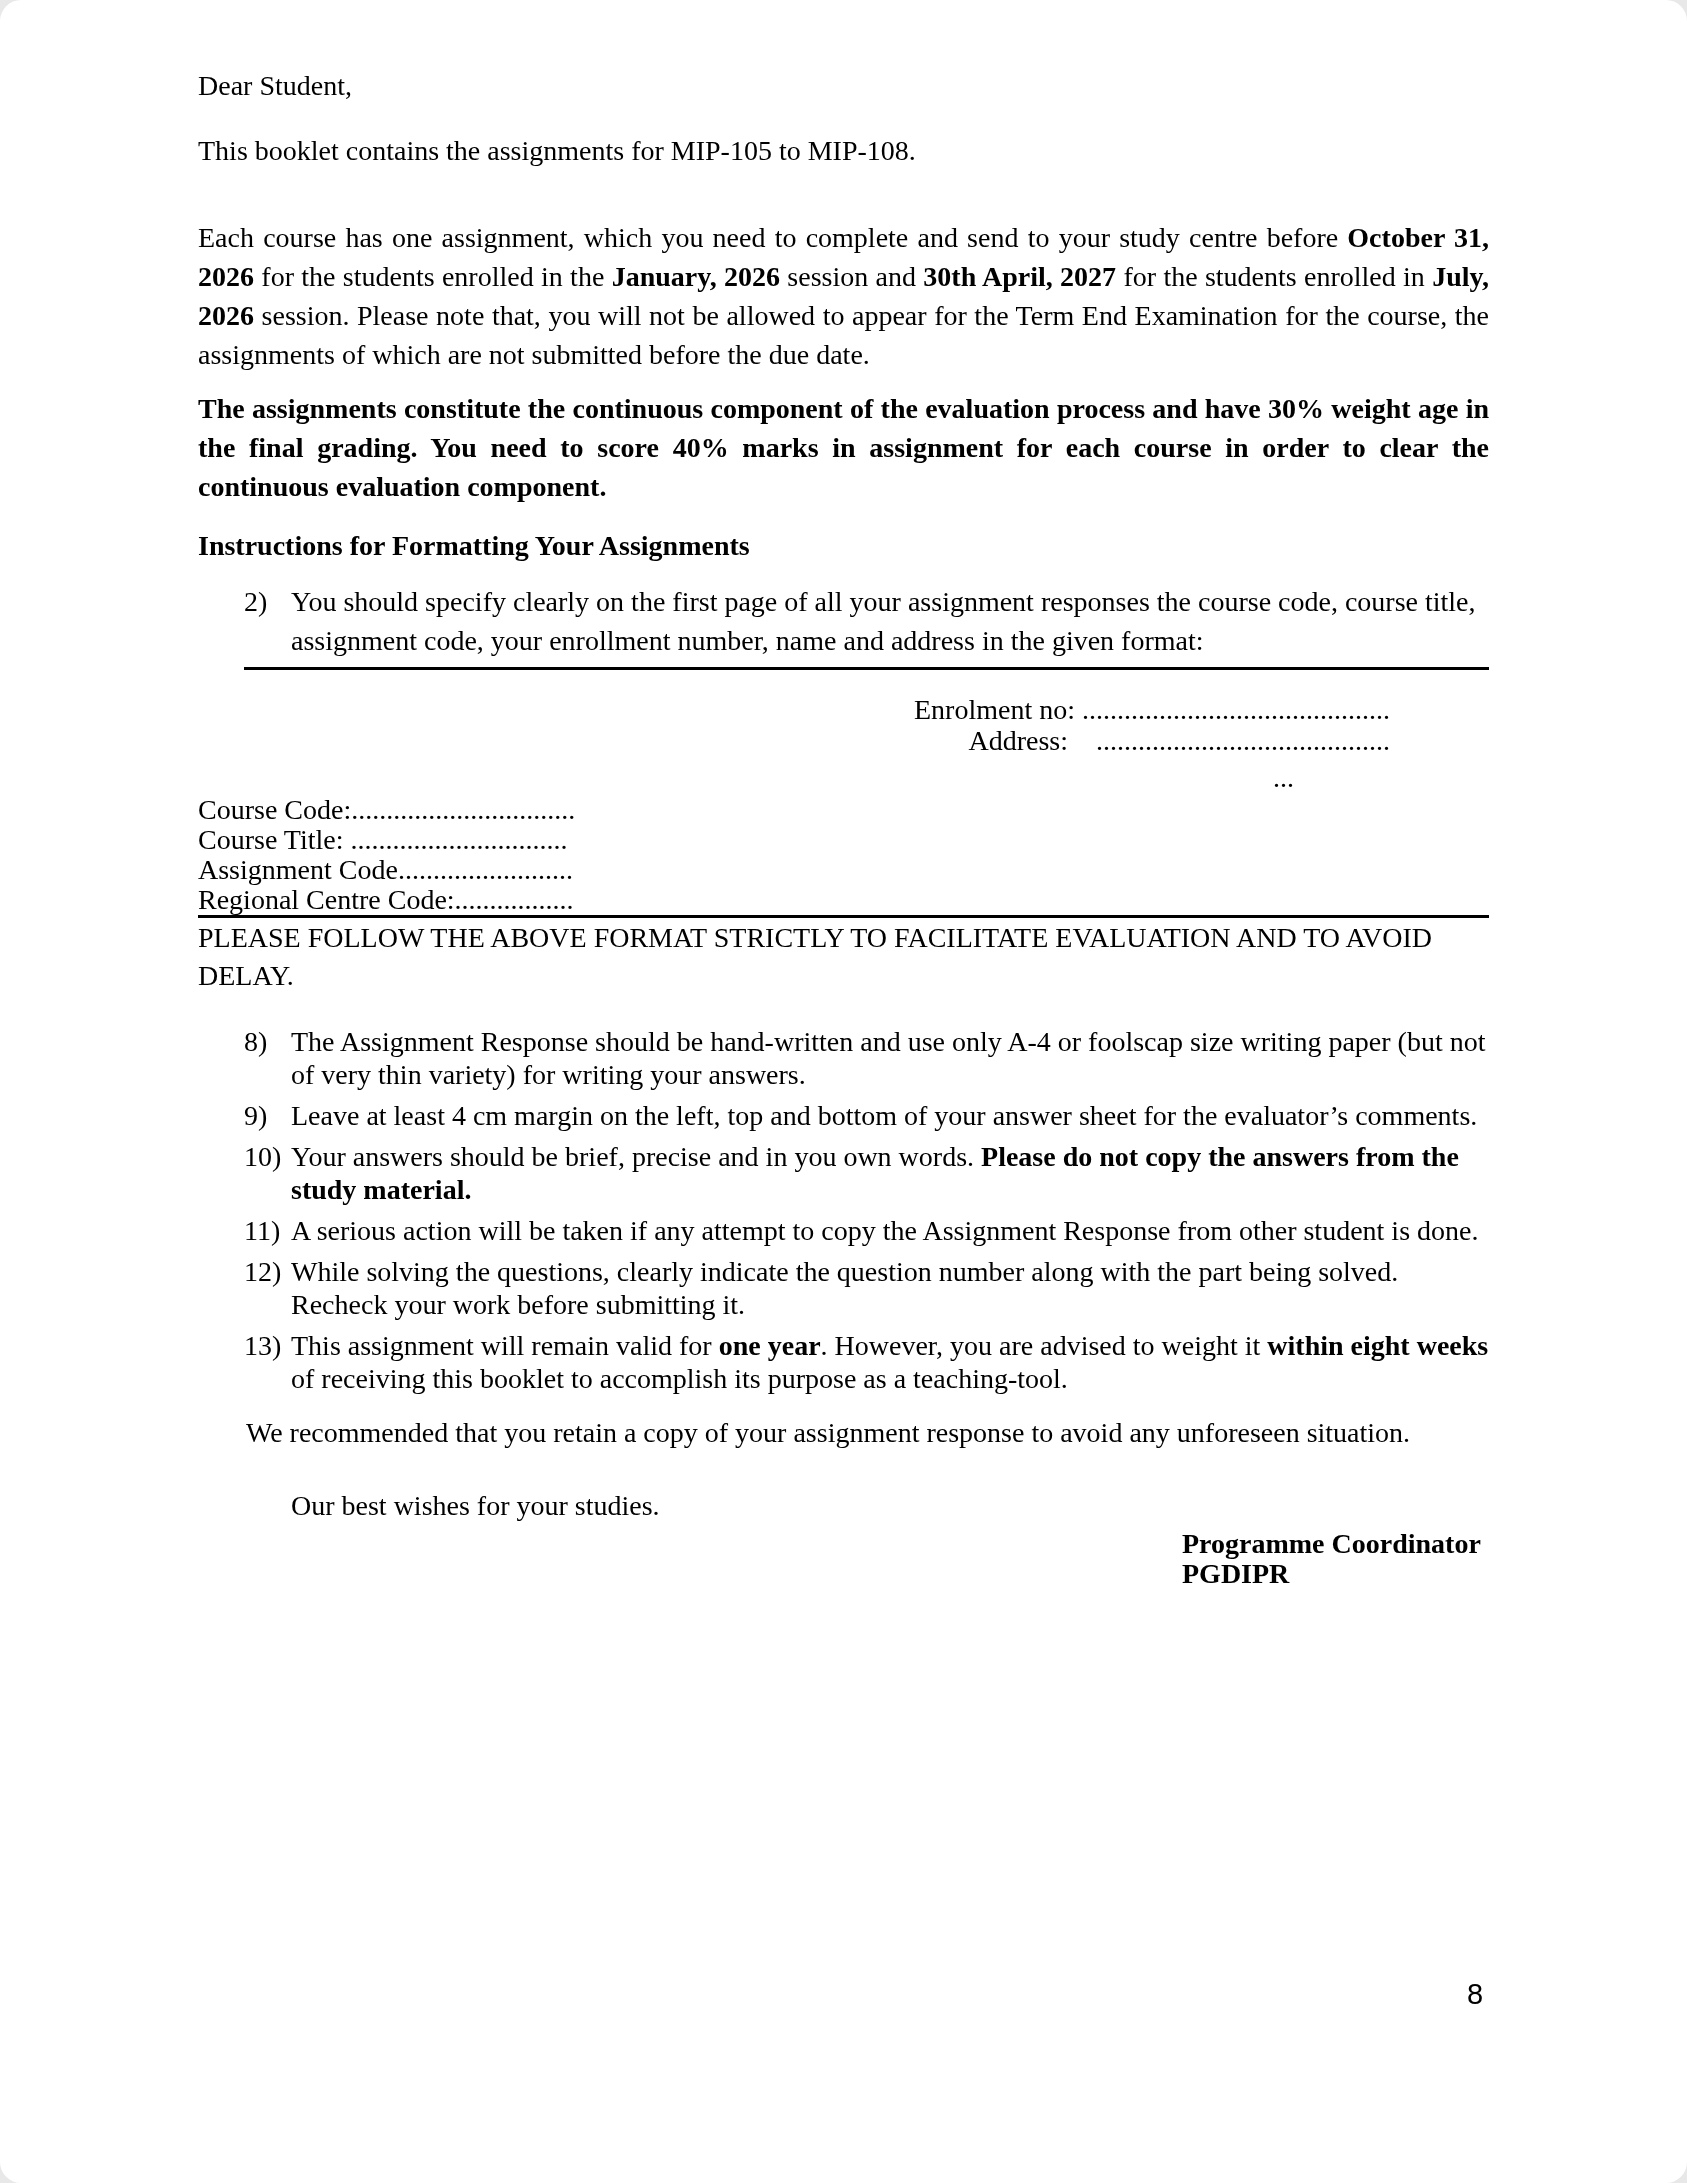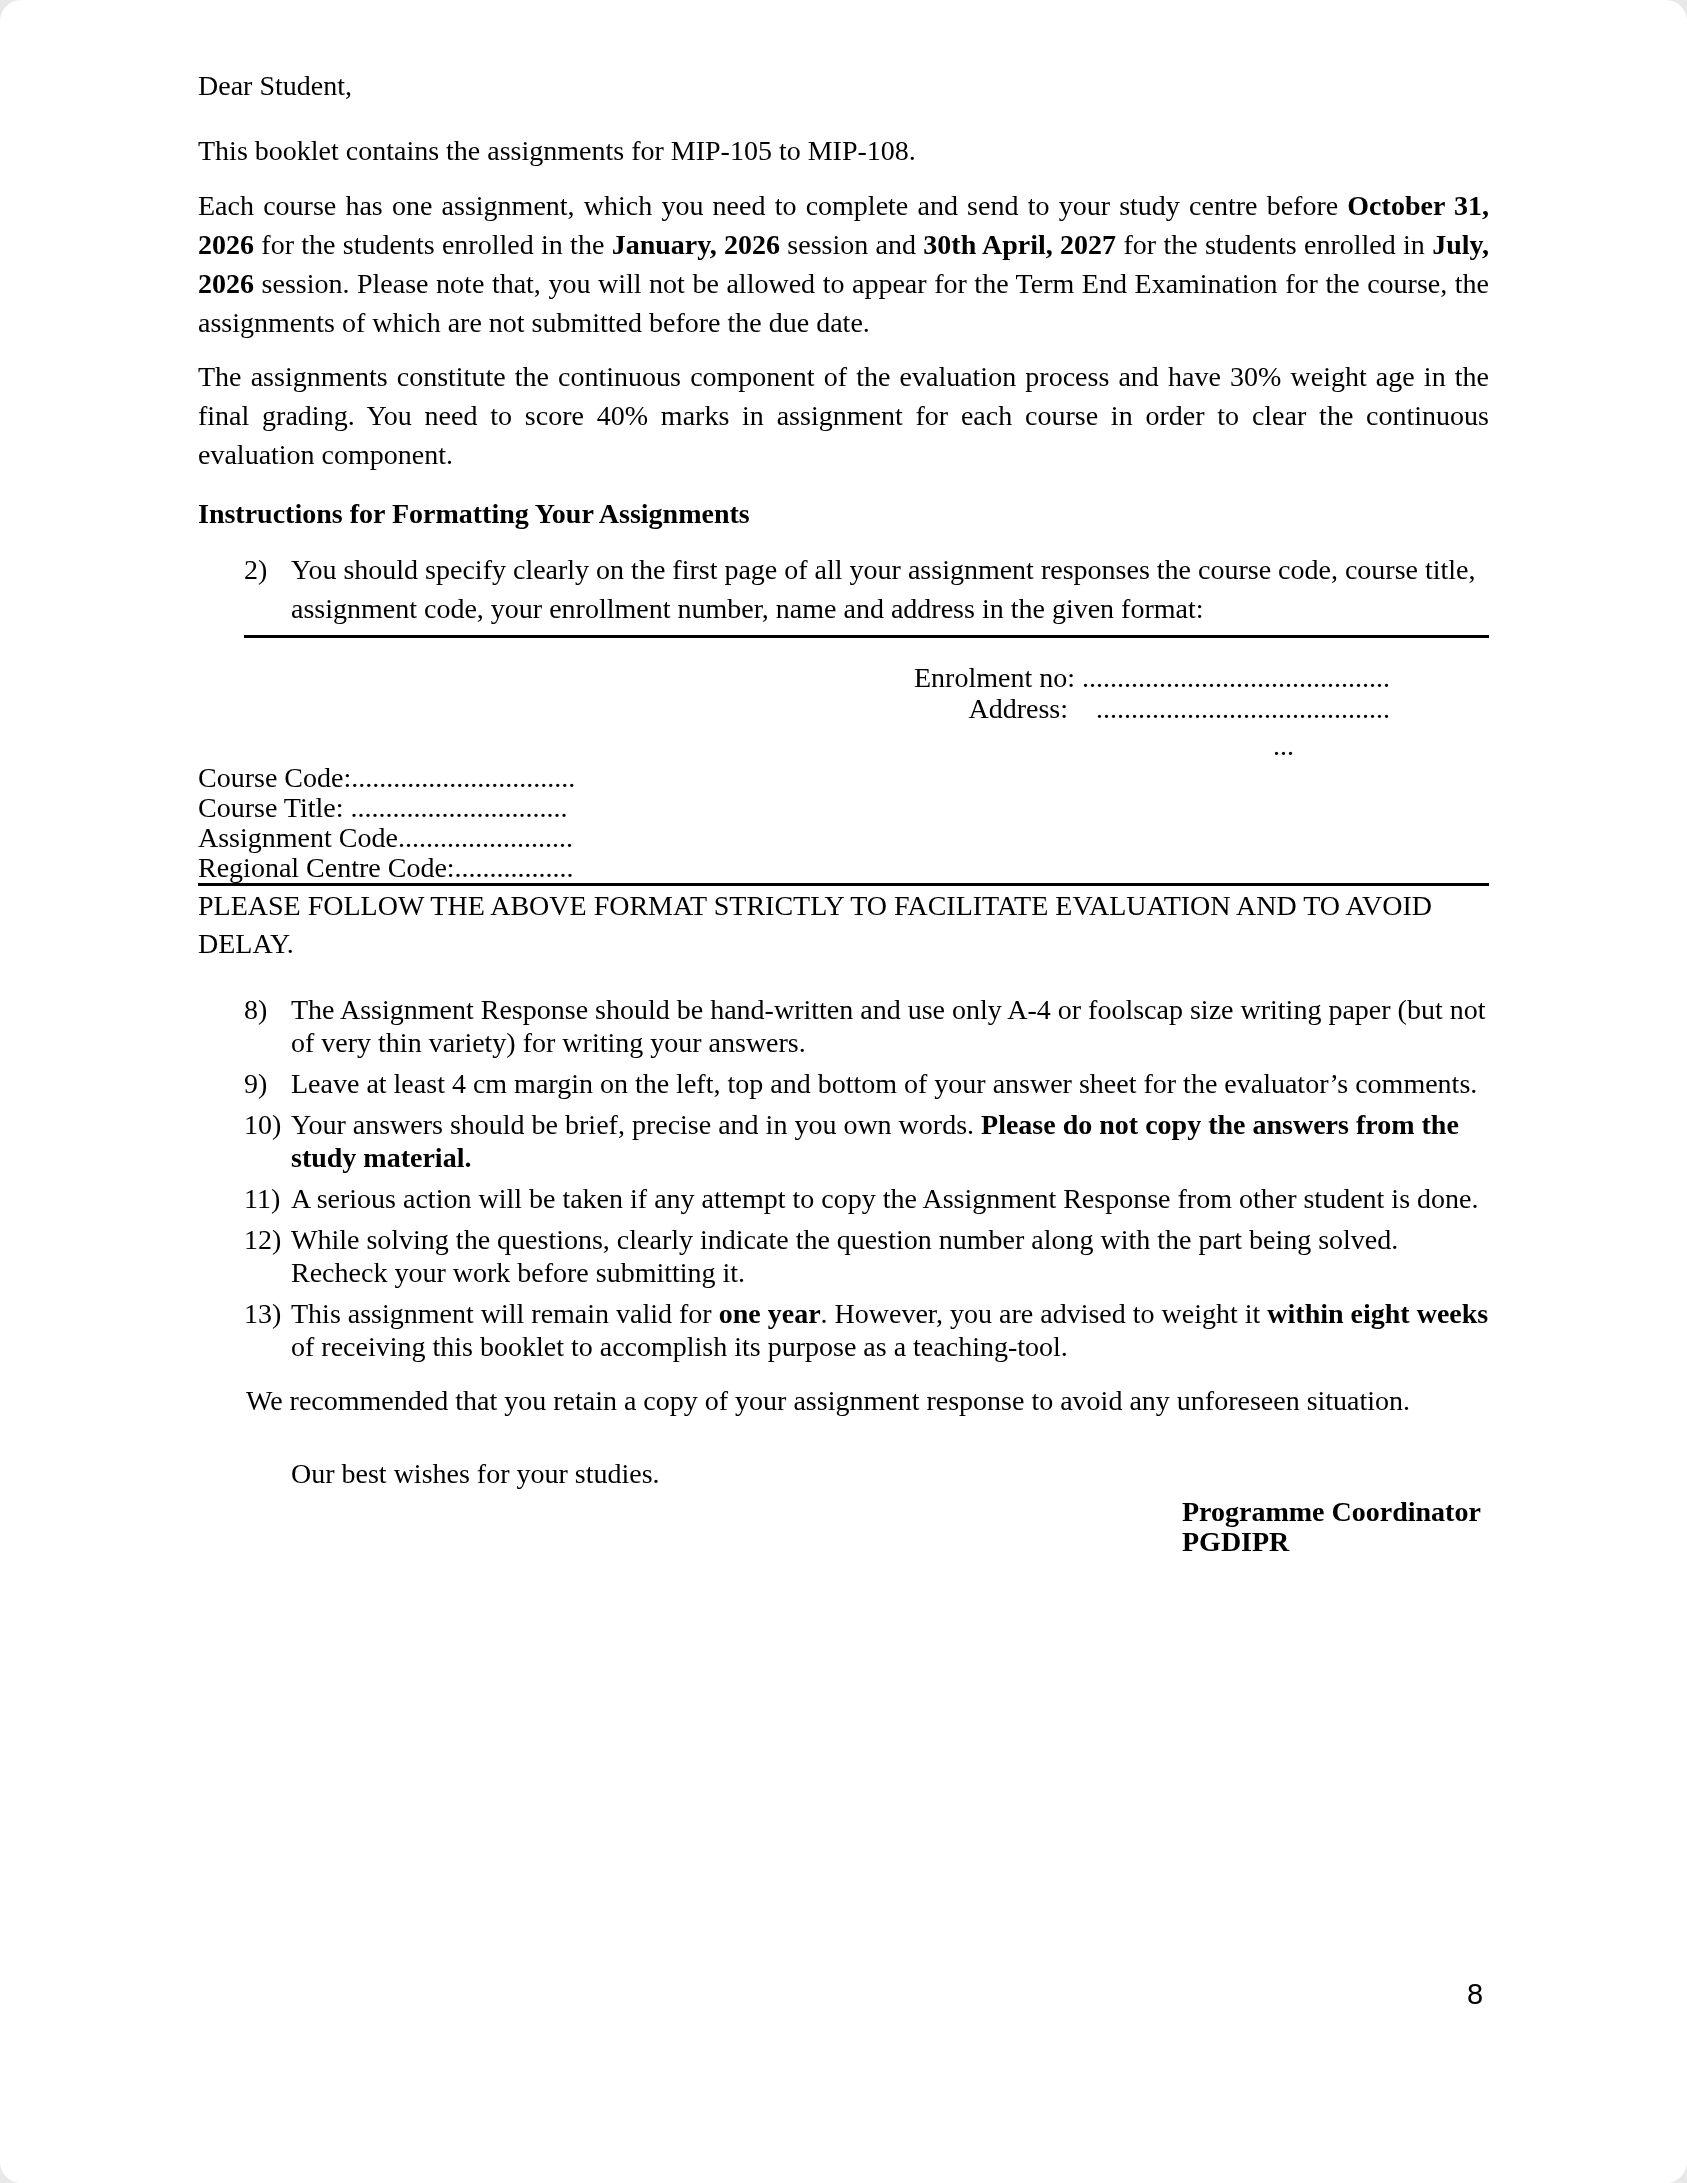--- a/index.html
+++ b/index.html
@@ -11,21 +11,21 @@
     font-family: "Liberation Serif", serif;
     font-size: 28px;
     color: #000;
     overflow: hidden;
     border-radius: 21px;
   }
   .content { padding: 66px 198px 0 198px; }
 
   .line { line-height: 39px; }
   .salutation { margin-bottom: 26px; }
-  .intro { margin-bottom: 16px; }
+  .intro { margin-bottom: 48px; }
 
   .para { line-height: 39px; text-align: justify; }
   .para1 { margin-bottom: 14.6px; }
   .para2 { margin-bottom: 20.5px; }
 
   .heading { font-weight: bold; line-height: 39px; margin-bottom: 17px; }
 
   .fmt-item { position: relative; padding-left: 93px; line-height: 39px; }
   .fmt-item .num, .item .num { position: absolute; left: 46px; top: 0; }
 
@@ -63,21 +63,21 @@
 
 <div class="page">
   <div class="content">
 
     <div class="line salutation">Dear Student,</div>
 
     <div class="line intro">This booklet contains the assignments for MIP-105 to MIP-108.</div>
 
     <p class="para para1" style="margin:0 0 14.6px 0;"><span>Each course has one assignment, which you need to complete and send to your study centre before </span><b>October 31, 2026</b><span> for the students enrolled in the </span><b>January, 2026</b><span> session and </span><b>30th April, 2027</b><span> for the students enrolled in </span><b>July, 2026</b><span> session. Please note that, you will not be allowed to appear for the Term End Examination for the course, the assignments of which are not submitted before the due date.</span></p>
 
-    <p class="para para2" style="margin:0 0 20.5px 0;">The assignments constitute the continuous component of the evaluation process and have 30% weight age in the final grading. You need to score 40% marks in assignment for each course in order to clear the continuous evaluation component.</p>
+    <p class="para para2" style="margin:0 0 20.5px 0;font-weight:bold;">The assignments constitute the continuous component of the evaluation process and have 30% weight age in the final grading. You need to score 40% marks in assignment for each course in order to clear the continuous evaluation component.</p>
 
     <div class="heading">Instructions for Formatting Your Assignments</div>
 
     <div class="fmt-item">
       <span class="num">2)</span>
       <span class="itext">You should specify clearly on the first page of all your assignment responses the course code, course title, assignment code, your enrollment number, name and address in the given format:</span>
     </div>
 
     <div class="rule rule-top"></div>
 

